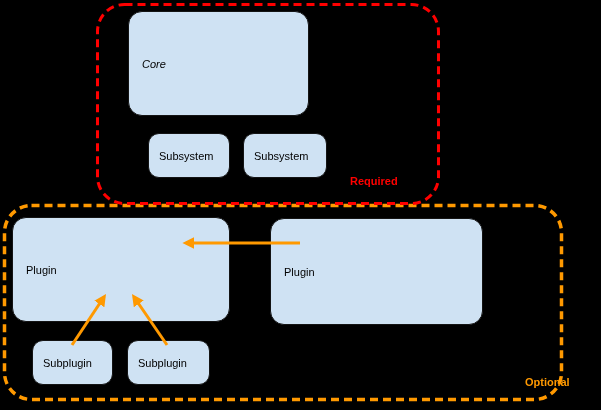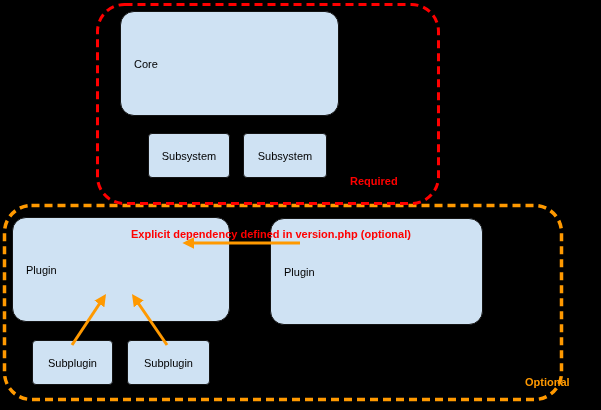--- a/index.html
+++ b/index.html
@@ -18,27 +18,27 @@
   .box {
     position: absolute;
     background: var(--box-fill, #cfe2f3);
     border: 1.5px solid var(--box-border, #141414);
     box-sizing: border-box;
     display: flex;
     align-items: center;
     z-index: 1;
   }
   .box.large { border-radius: 14px; padding-left: 13px; }
-  .box.small { border-radius: 4px; padding-left: 0; justify-content: center; }
+  .box.small { border-radius: 11px; padding-left: 10px; }
   .box-label {
     font-size: 11px;
     color: var(--label-text, #000);
     white-space: nowrap;
   }
-  #core-box      { left: 120px; top: 11px;  width: 219px; height: 105px; }
+  #core-box      { left: 128px; top: 11px;  width: 181px; height: 105px; font-style: italic; }
   #subsystem-1   { left: 148px; top: 133px; width: 82px;  height: 45px; }
   #subsystem-2   { left: 243px; top: 133px; width: 84px;  height: 45px; }
   #plugin-left   { left: 12px;  top: 217px; width: 218px; height: 105px; }
   #plugin-right  { left: 270px; top: 218px; width: 213px; height: 107px; }
   #subplugin-1   { left: 32px;  top: 340px; width: 81px;  height: 45px; }
   #subplugin-2   { left: 127px; top: 340px; width: 83px;  height: 45px; }
 
   #overlay {
     position: absolute;
     left: 0; top: 0;
@@ -100,17 +100,16 @@
         <path d="M 0 0 L 10 5 L 0 10 z"></path>
       </marker>
     </defs>
     <rect class="group-outline optional-outline" x="4.5" y="205.5" width="557" height="194" rx="27" ry="27"></rect>
     <rect class="group-outline required-outline" x="97.5" y="4.5" width="341" height="199" rx="27" ry="27"></rect>
     <line class="arrow" x1="300" y1="243" x2="186" y2="243" marker-end="url(#arrowhead)"></line>
     <line class="arrow" x1="72" y1="345" x2="104" y2="297" marker-end="url(#arrowhead)"></line>
     <line class="arrow" x1="167" y1="345" x2="134" y2="297" marker-end="url(#arrowhead)"></line>
   </svg>
 
-  <div class="annotation red" id="explicit-annotation">Explicit dependency defined in version.php (optional)</div>
   <div class="annotation red" id="required-annotation">Required</div>
   <div class="annotation orange" id="optional-annotation">Optional</div>
 
 </div>
 
 </body></html>

